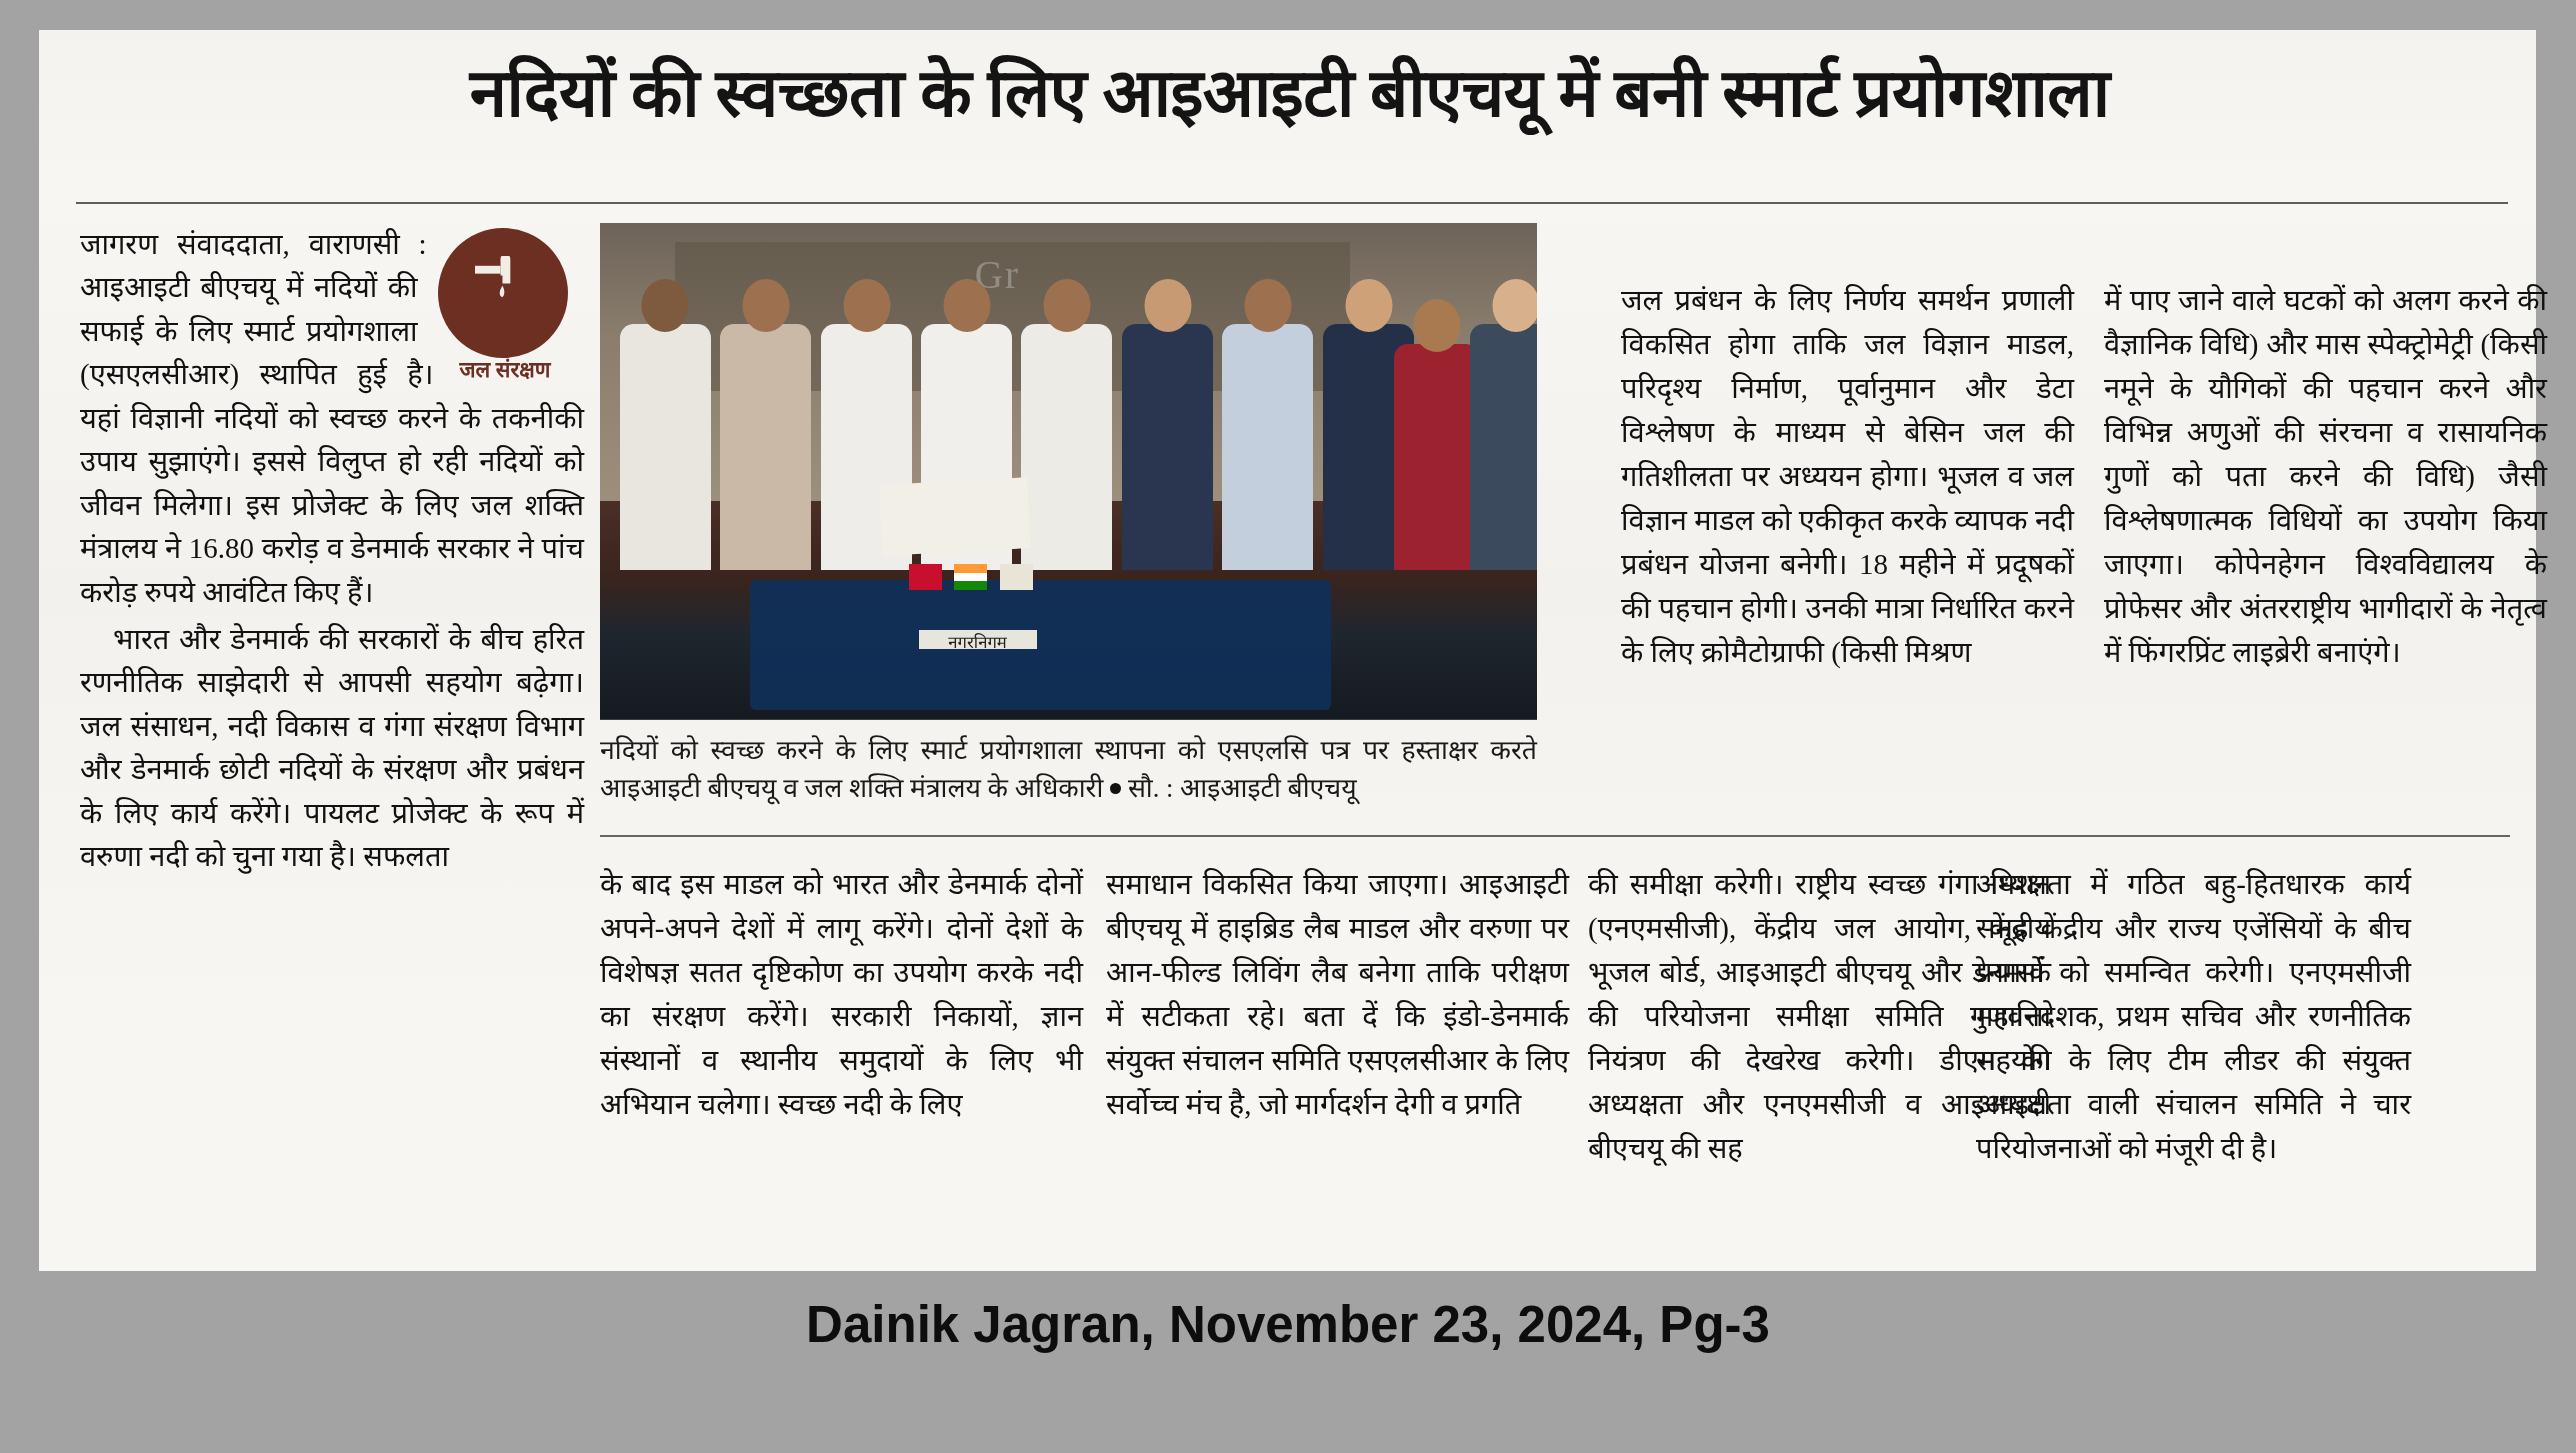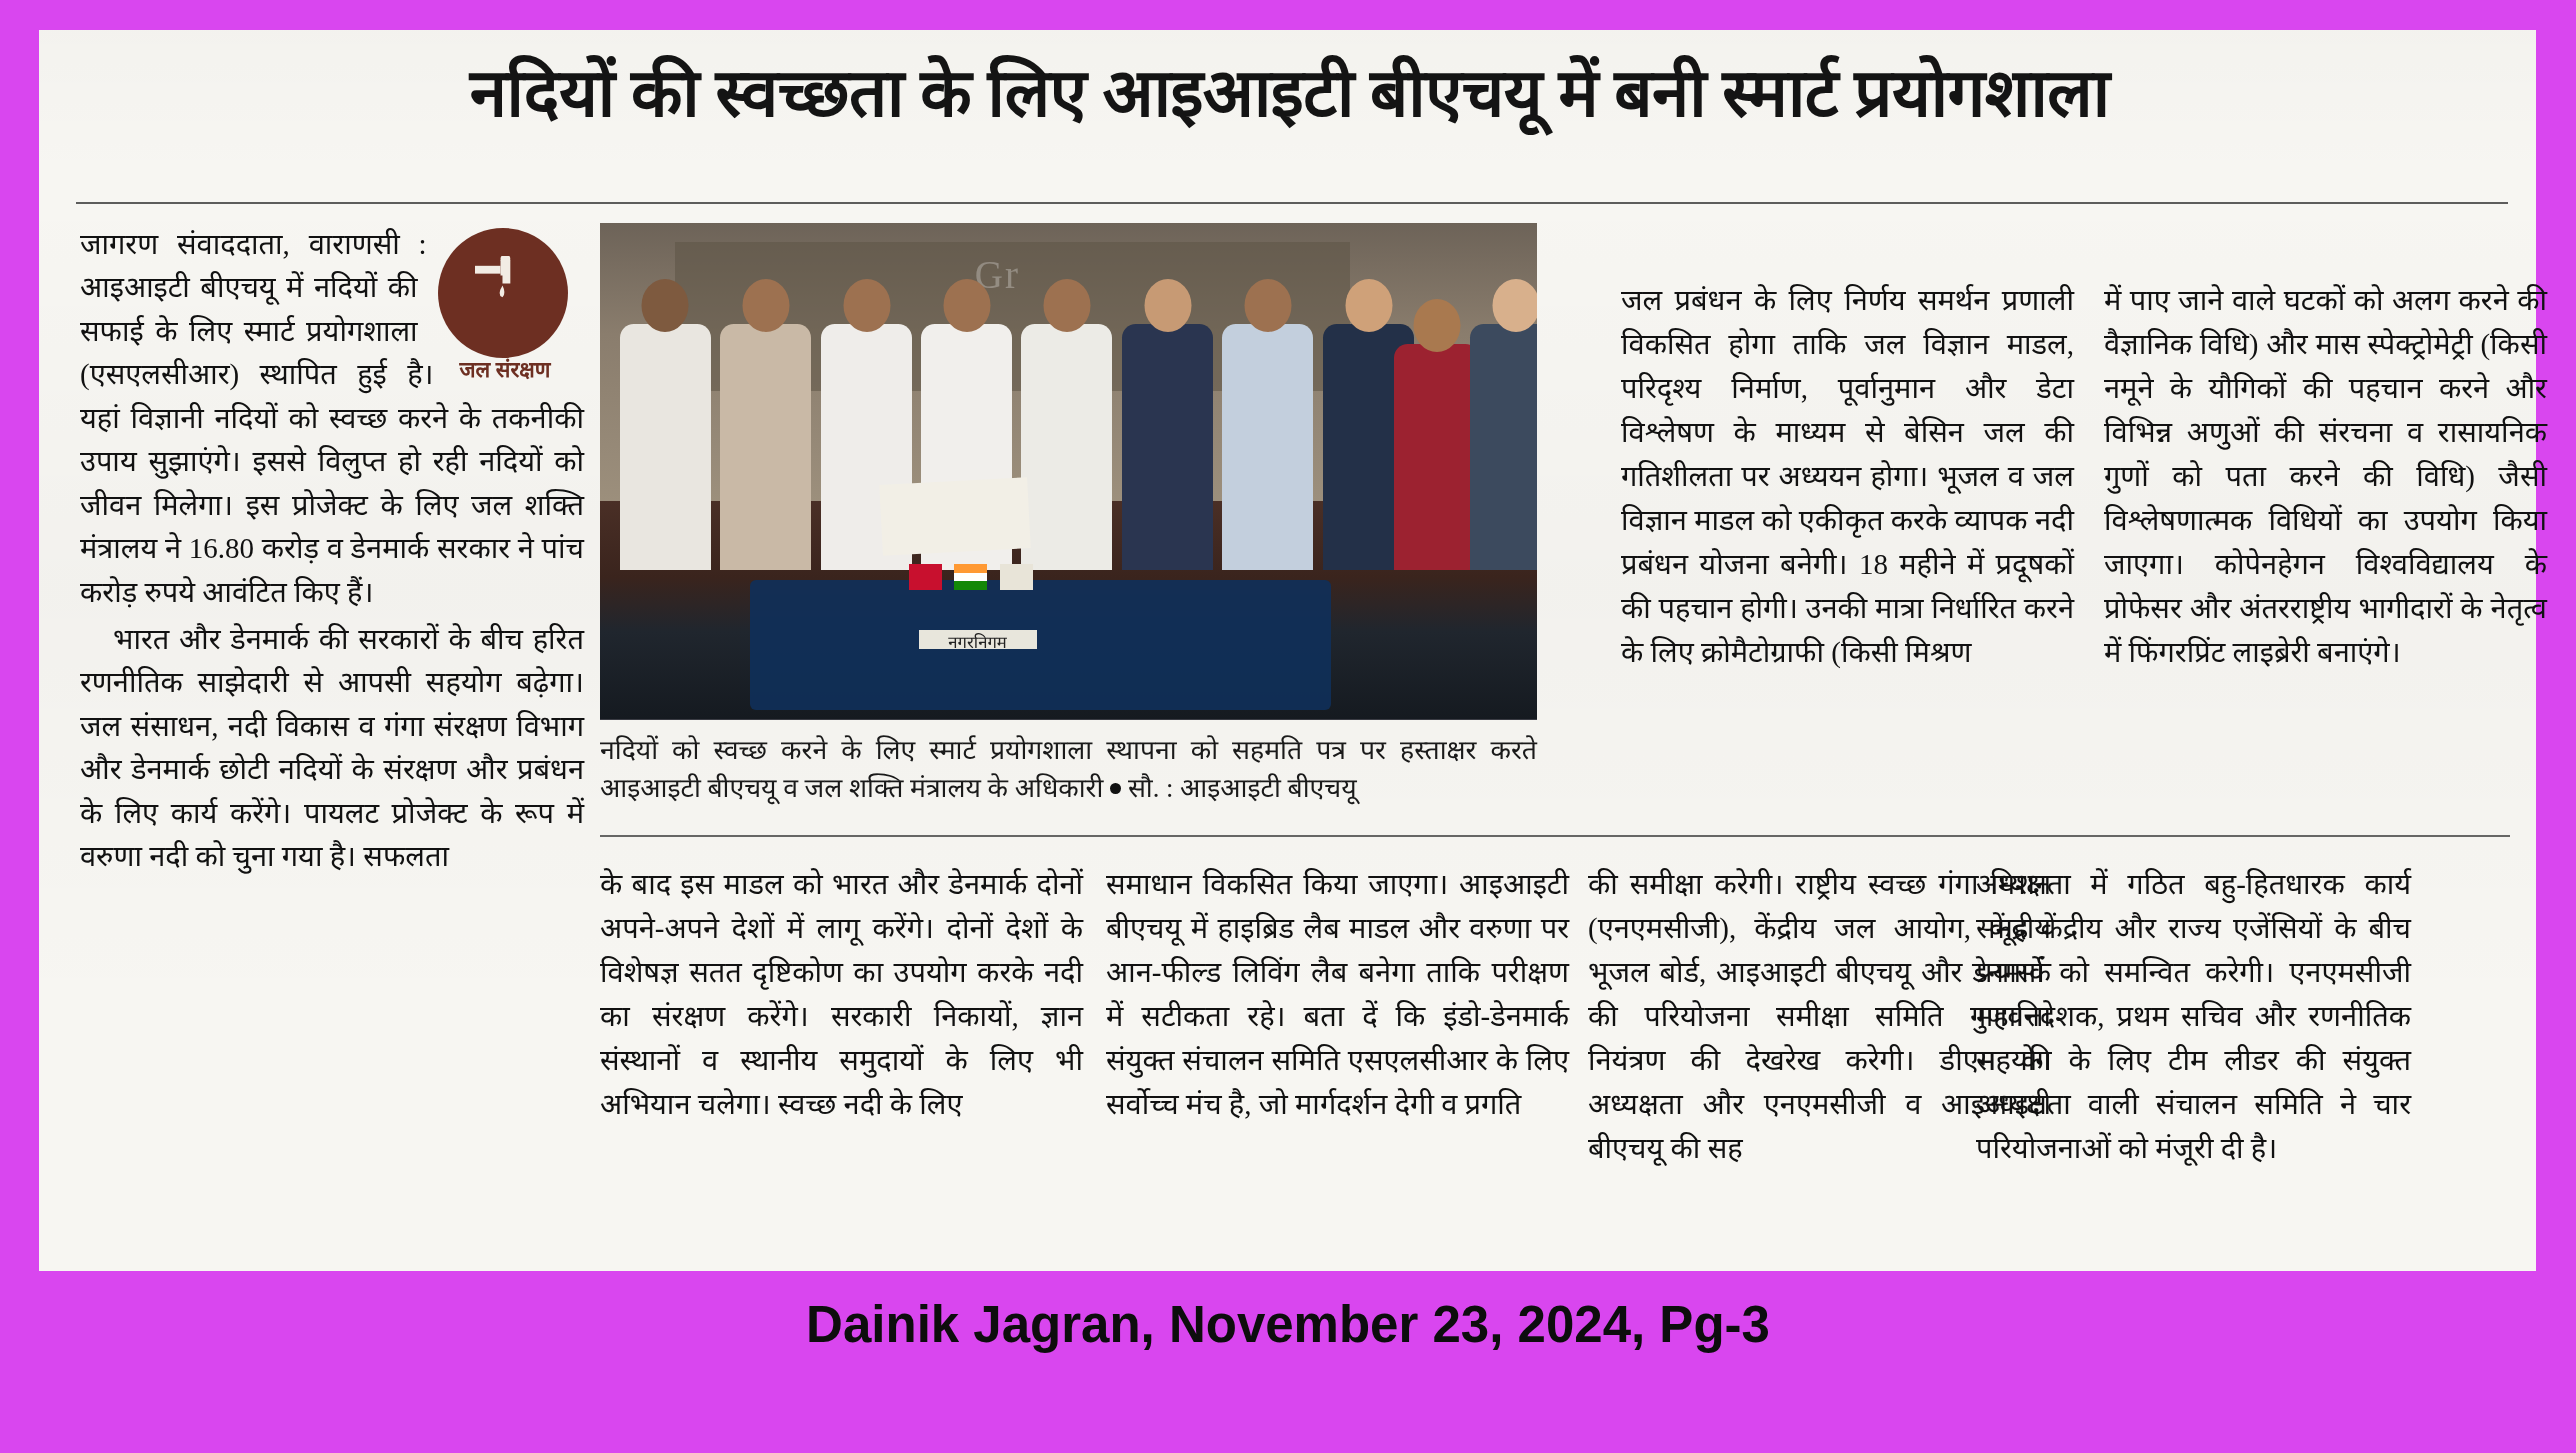--- a/index.html
+++ b/index.html
@@ -10,21 +10,21 @@
   body {
     width: 2576px;
     height: 1453px;
     font-family: "Liberation Sans", sans-serif;
     overflow: hidden;
   }
   .page {
     position: relative;
     width: 2576px;
     height: 1453px;
-    background: #d946ef;
+    background: #a3a3a3;
   }
   .clipping {
     position: absolute;
     left: 39px;
     top: 29.5px;
     width: 2497px;
     height: 1241px;
     background: #f7f6f2;
     background-image:
       linear-gradient(180deg, rgba(0,0,0,0.015) 0%, rgba(0,0,0,0.0) 12%, rgba(0,0,0,0.02) 45%, rgba(0,0,0,0.0) 80%);
@@ -321,21 +321,21 @@
       <div class="papers"></div>
       <div class="flags">
         <div class="flag" style="left:0;background:#c8102e;"></div>
         <div class="flag" style="left:45px;background:linear-gradient(180deg,#ff9933 33%,#ffffff 33%,#ffffff 66%,#138808 66%);"></div>
         <div class="flag" style="left:91px;background:#e8e4d8;"></div>
       </div>
       <div class="nameplate">नगरनिगम</div>
     </div>
 
     <div class="caption">
-      <span>नदियों को स्वच्छ करने के लिए स्मार्ट प्रयोगशाला स्थापना को सहमति पत्र पर हस्ताक्षर करते आइआइटी बीएचयू व जल शक्ति मंत्रालय के अधिकारी</span><span class="dot"></span><span>सौ. : आइआइटी बीएचयू</span>
+      <span>नदियों को स्वच्छ करने के लिए स्मार्ट प्रयोगशाला स्थापना को एसएलसि पत्र पर हस्ताक्षर करते आइआइटी बीएचयू व जल शक्ति मंत्रालय के अधिकारी</span><span class="dot"></span><span>सौ. : आइआइटी बीएचयू</span>
     </div>
 
     <div class="col-up-1">जल प्रबंधन के लिए निर्णय समर्थन प्रणाली विकसित होगा ताकि जल विज्ञान माडल, परिदृश्य निर्माण, पूर्वानुमान और डेटा विश्लेषण के माध्यम से बेसिन जल की गतिशीलता पर अध्ययन होगा। भूजल व जल विज्ञान माडल को एकीकृत करके व्यापक नदी प्रबंधन योजना बनेगी। 18 महीने में प्रदूषकों की पहचान होगी। उनकी मात्रा निर्धारित करने के लिए क्रोमैटोग्राफी (किसी मिश्रण</div>
     <div class="col-up-2">में पाए जाने वाले घटकों को अलग करने की वैज्ञानिक विधि) और मास स्पेक्ट्रोमेट्री (किसी नमूने के यौगिकों की पहचान करने और विभिन्न अणुओं की संरचना व रासायनिक गुणों को पता करने की विधि) जैसी विश्लेषणात्मक विधियों का उपयोग किया जाएगा। कोपेनहेगन विश्वविद्यालय के प्रोफेसर और अंतरराष्ट्रीय भागीदारों के नेतृत्व में फिंगरप्रिंट लाइब्रेरी बनाएंगे।</div>
 
     <div class="rule-mid"></div>
 
     <div class="lower">
       <div class="lcol c1">के बाद इस माडल को भारत और डेनमार्क दोनों अपने-अपने देशों में लागू करेंगे। दोनों देशों के विशेषज्ञ सतत दृष्टिकोण का उपयोग करके नदी का संरक्षण करेंगे। सरकारी निकायों, ज्ञान संस्थानों व स्थानीय समुदायों के लिए भी अभियान चलेगा। स्वच्छ नदी के लिए</div>
       <div class="lcol c2">समाधान विकसित किया जाएगा। आइआइटी बीएचयू में हाइब्रिड लैब माडल और वरुणा पर आन-फील्ड लिविंग लैब बनेगा ताकि परीक्षण में सटीकता रहे। बता दें कि इंडो-डेनमार्क संयुक्त संचालन समिति एसएलसीआर के लिए सर्वोच्च मंच है, जो मार्गदर्शन देगी व प्रगति</div>

